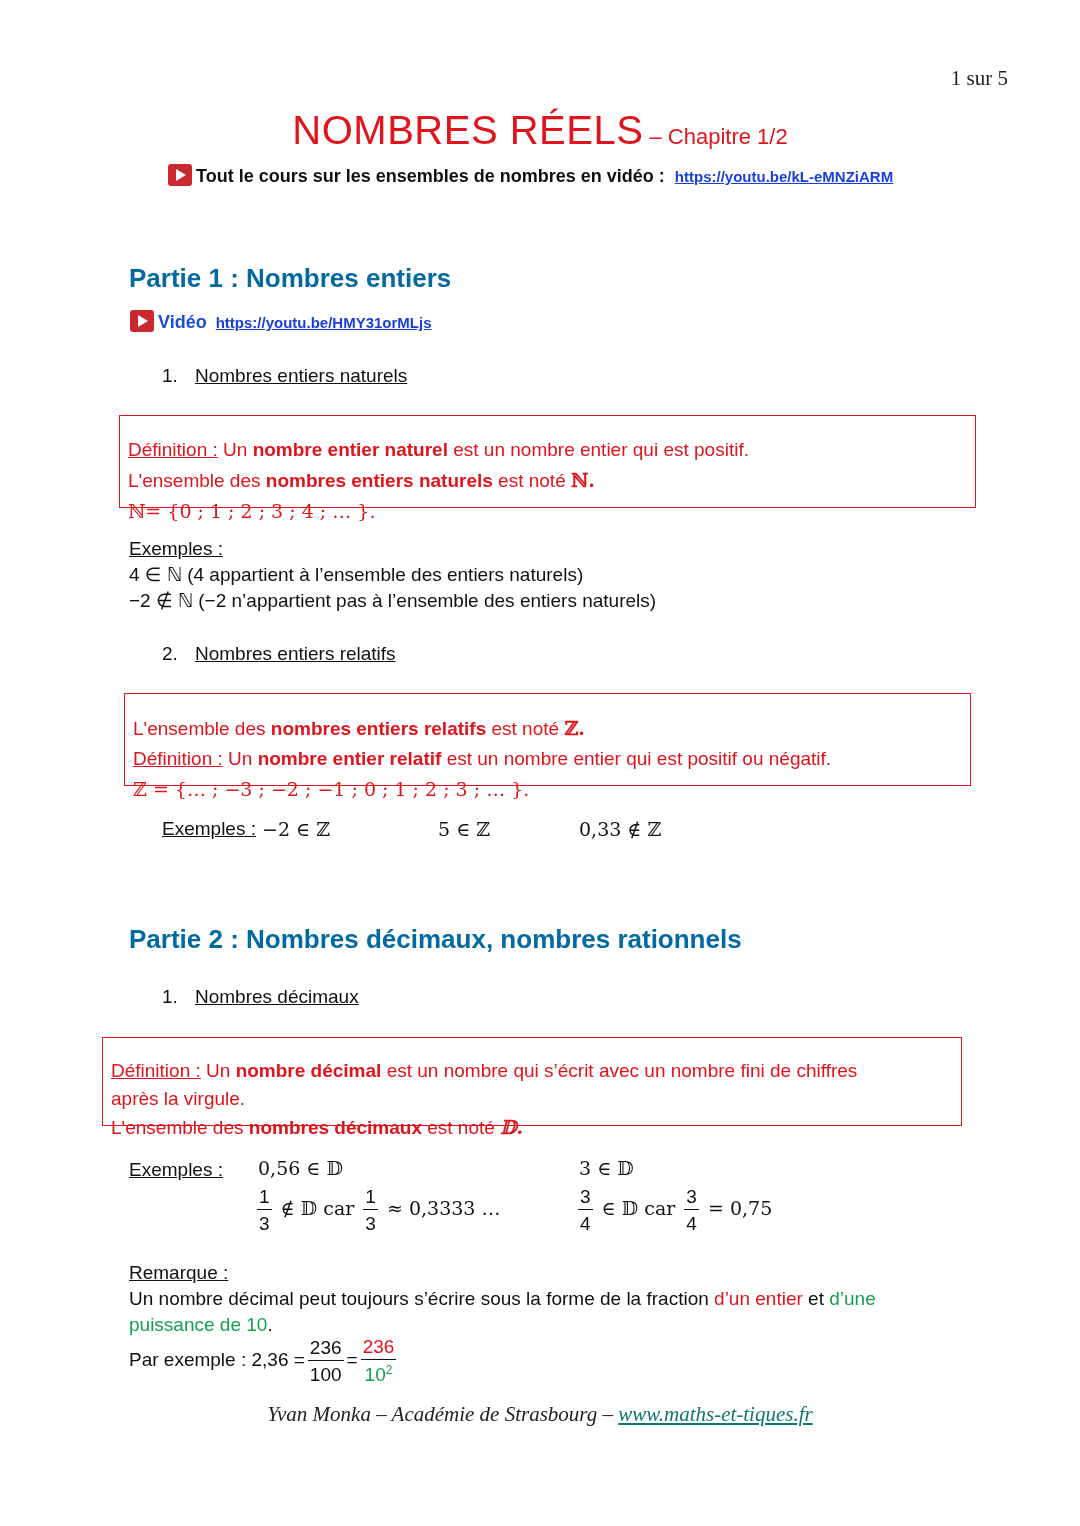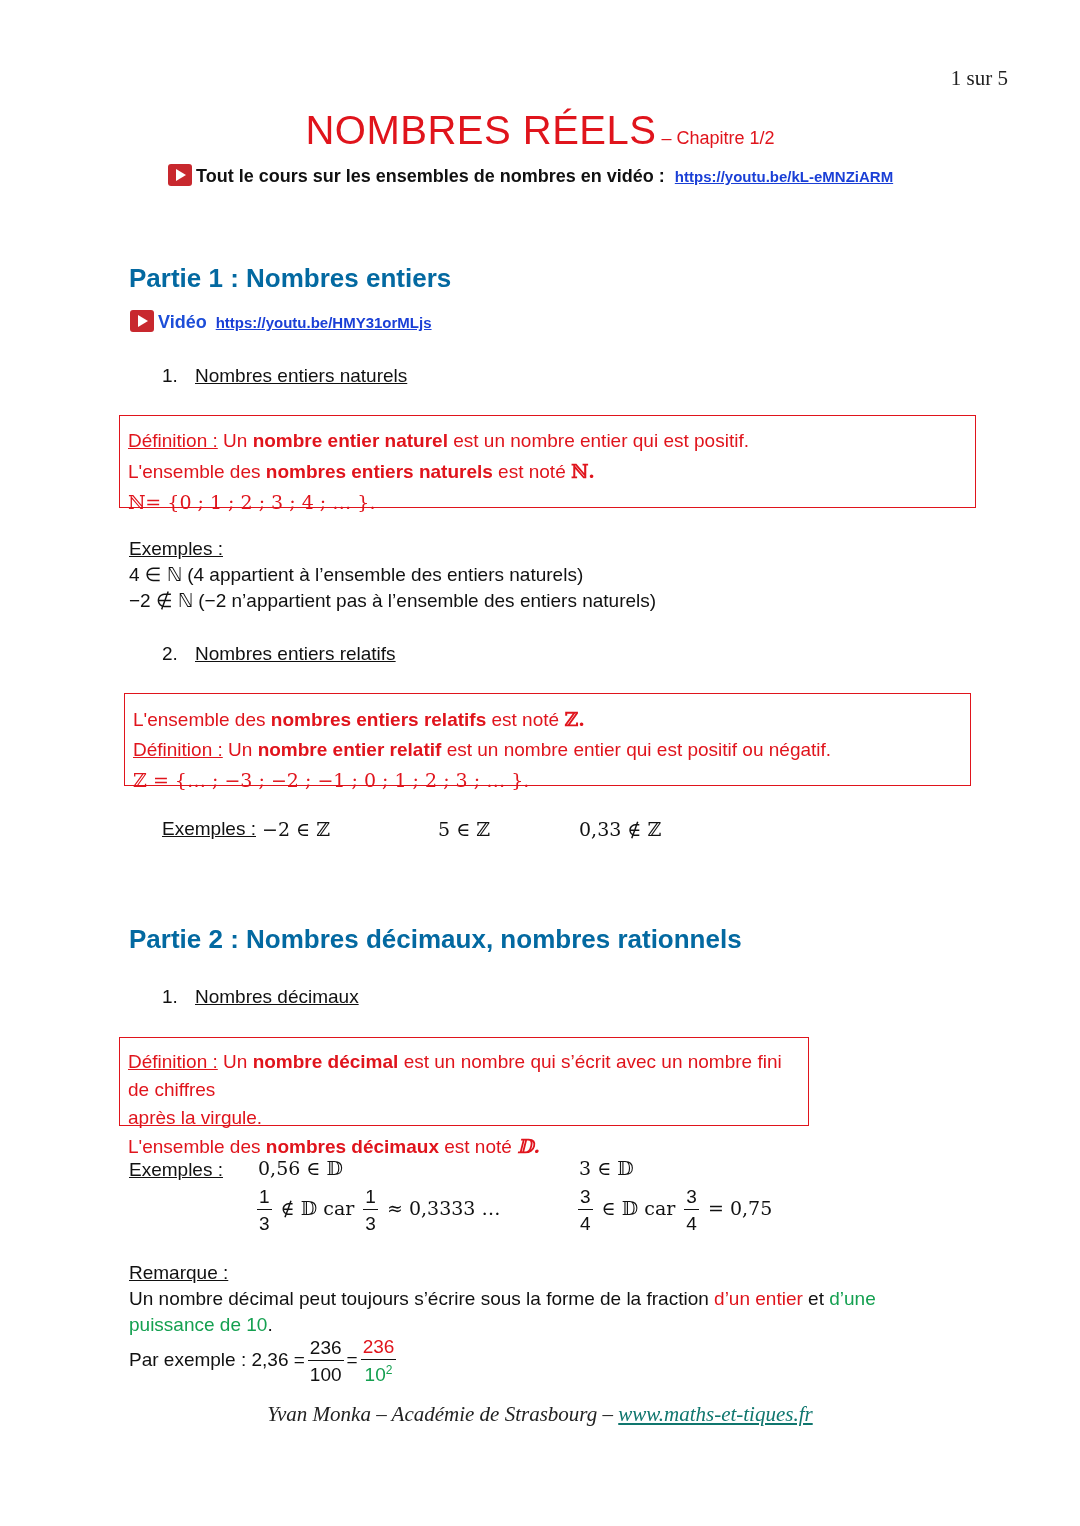--- a/index.html
+++ b/index.html
@@ -8,32 +8,32 @@
   .abs { position: absolute; }
   .red { color: #e0141c; }
   .green { color: #14a050; }
   .link { color: #1a3fd6; text-decoration: underline; font-weight: bold; }
   .u { text-decoration: underline; }
   .b { font-weight: bold; }
   .math { font-family: "DejaVu Serif", "Liberation Serif", serif; }
   .page-num { right: 72px; top: 66px; font-family: "Liberation Serif", serif; font-size: 21px; color: #222; }
   .title { left: 0; width: 1080px; top: 108px; text-align: center; color: #e0141c; }
   .title .main { font-size: 40px; letter-spacing: 0.5px; }
-  .title .sub { font-size: 18px; }
+  .title .sub { font-size: 22px; }
   .yt { display: inline-block; width: 24px; height: 22px; background: #c8282e; border-radius: 3px; position: relative; vertical-align: -4px; margin-right: 4px; }
   .yt::after { content: ""; position: absolute; left: 8px; top: 5px; border-left: 10px solid #fff; border-top: 6px solid transparent; border-bottom: 6px solid transparent; }
   .intro { left: 168px; top: 164px; font-size: 18px; font-weight: bold; }
   .intro .link { font-size: 15px; margin-left: 10px; }
   .partie { left: 129px; font-size: 26px; font-weight: bold; color: #0369a1; }
   .video { left: 130px; top: 310px; font-size: 18px; }
   .video .lbl { color: #1d4ed8; font-weight: bold; margin-top: 42px; }
   .video .link { font-size: 15px; margin-left: 4px; }
   .numhead { left: 162px; font-size: 19px; }
   .numhead .n { display: inline-block; width: 33px; }
-  .defbox { border: 1.5px solid #e0141c; color: #e0141c; font-size: 19px; line-height: 30px; padding: 10px 8px; box-sizing: border-box; }
+  .defbox { border: 1.5px solid #e0141c; color: #e0141c; font-size: 19px; line-height: 30px; padding: 19px 8px; box-sizing: border-box; }
   .txt { font-size: 19px; line-height: 26px; }
   .frac { display: inline-flex; flex-direction: column; align-items: center; vertical-align: middle; line-height: 1; font-size: 19px; margin: 0 3px; }
   .frac .num { padding: 0 2px 3px; border-bottom: 1.5px solid #111; }
   .frac .den { padding-top: 4px; }
   .footer { left: 0; width: 1080px; top: 1402px; text-align: center; font-family: "Liberation Serif", serif; font-style: italic; font-size: 21px; color: #222; }
   .footer .flink { color: #0f766e; text-decoration: underline; }
 </style>
 </head>
 <body>
 
@@ -86,21 +86,21 @@
   <span style="position:absolute; left:276px;" class="math">5 ∈ ℤ</span>
   <span style="position:absolute; left:417px;" class="math">0,33 ∉ ℤ</span>
 </div>
 
 <div class="abs partie" style="top:924px">Partie 2 : Nombres décimaux, nombres rationnels</div>
 
 <div class="abs numhead" style="top:986px">
   <span class="n">1.</span><span class="u">Nombres décimaux</span>
 </div>
 
-<div class="abs defbox" style="left:119px; top:1037px; width:690px; height:89px; line-height:28px;">
+<div class="abs defbox" style="left:102px; top:1037px; width:860px; height:89px; line-height:28px;">
   <div><span class="u">Définition :</span><span> Un </span><span class="b">nombre décimal</span><span> est un nombre qui s’écrit avec un nombre fini de chiffres</span></div>
   <div>après la virgule.</div>
   <div><span>L'ensemble des </span><span class="b">nombres décimaux</span><span> est noté </span><span class="b math" style="font-style:italic">𝔻.</span></div>
 </div>
 
 <div class="abs txt u" style="left:129px; top:1157px">Exemples :</div>
 <div class="abs txt math" style="left:258px; top:1155px">0,56 ∈ 𝔻</div>
 <div class="abs txt math" style="left:579px; top:1155px">3 ∈ 𝔻</div>
 
 <div class="abs txt" style="left:254px; top:1187px;">

